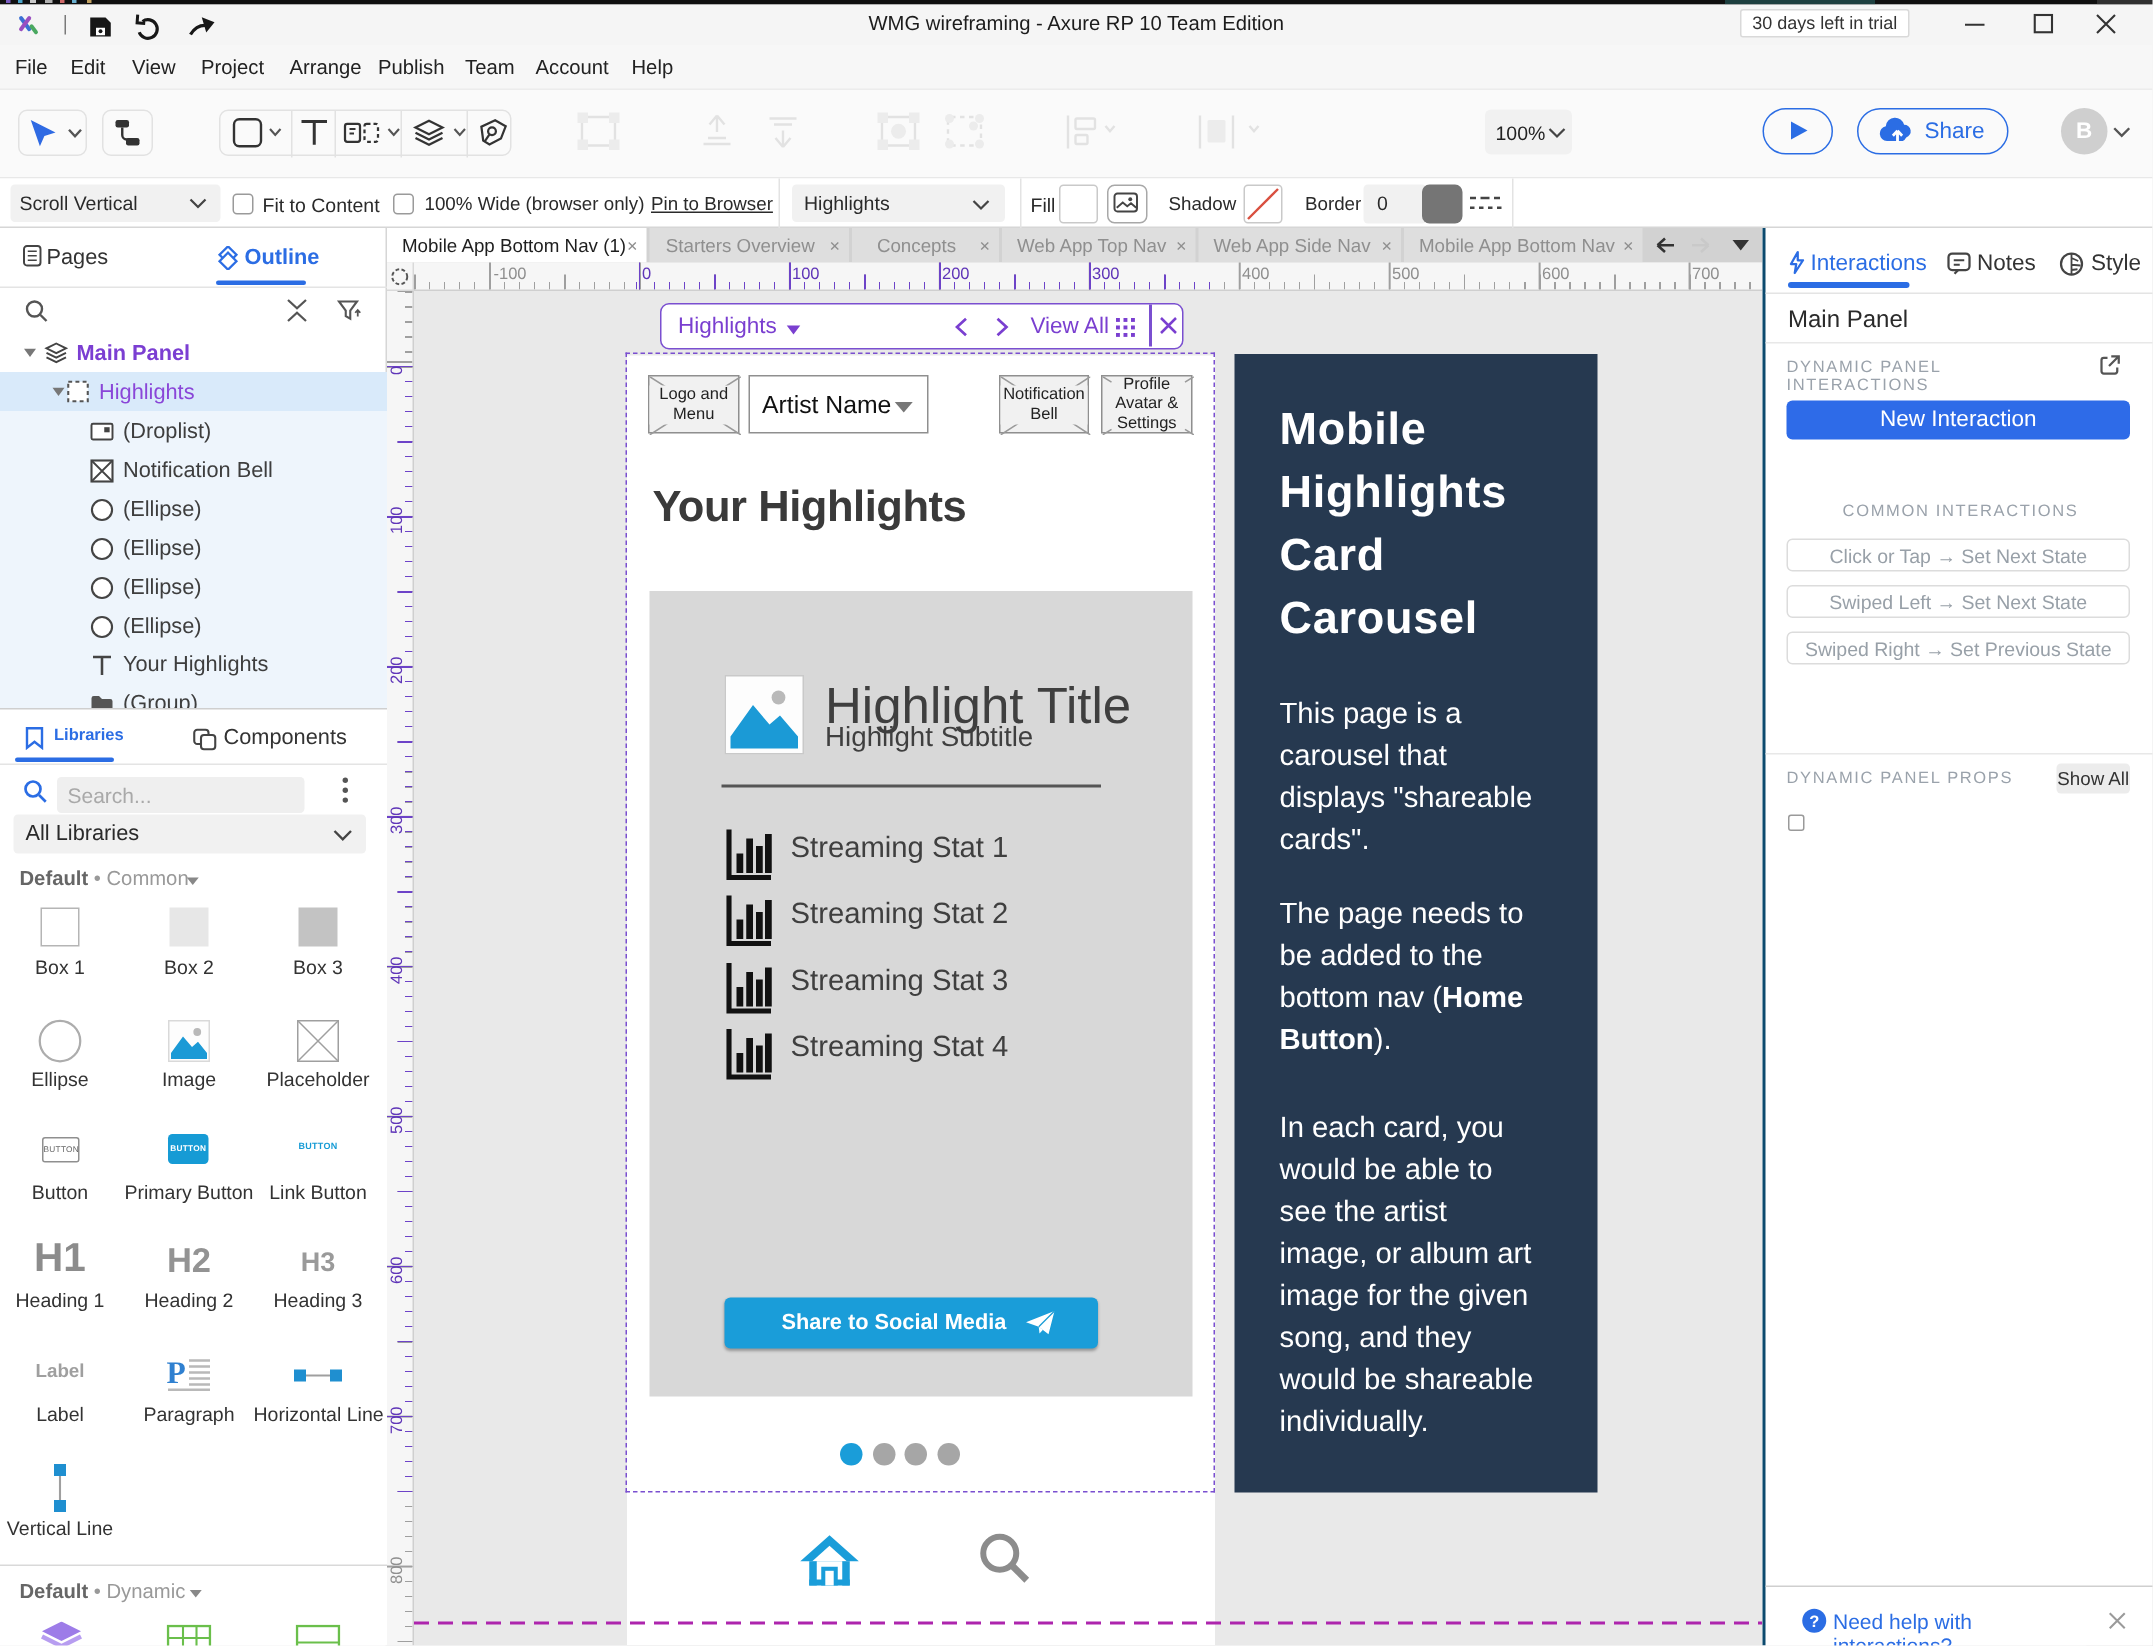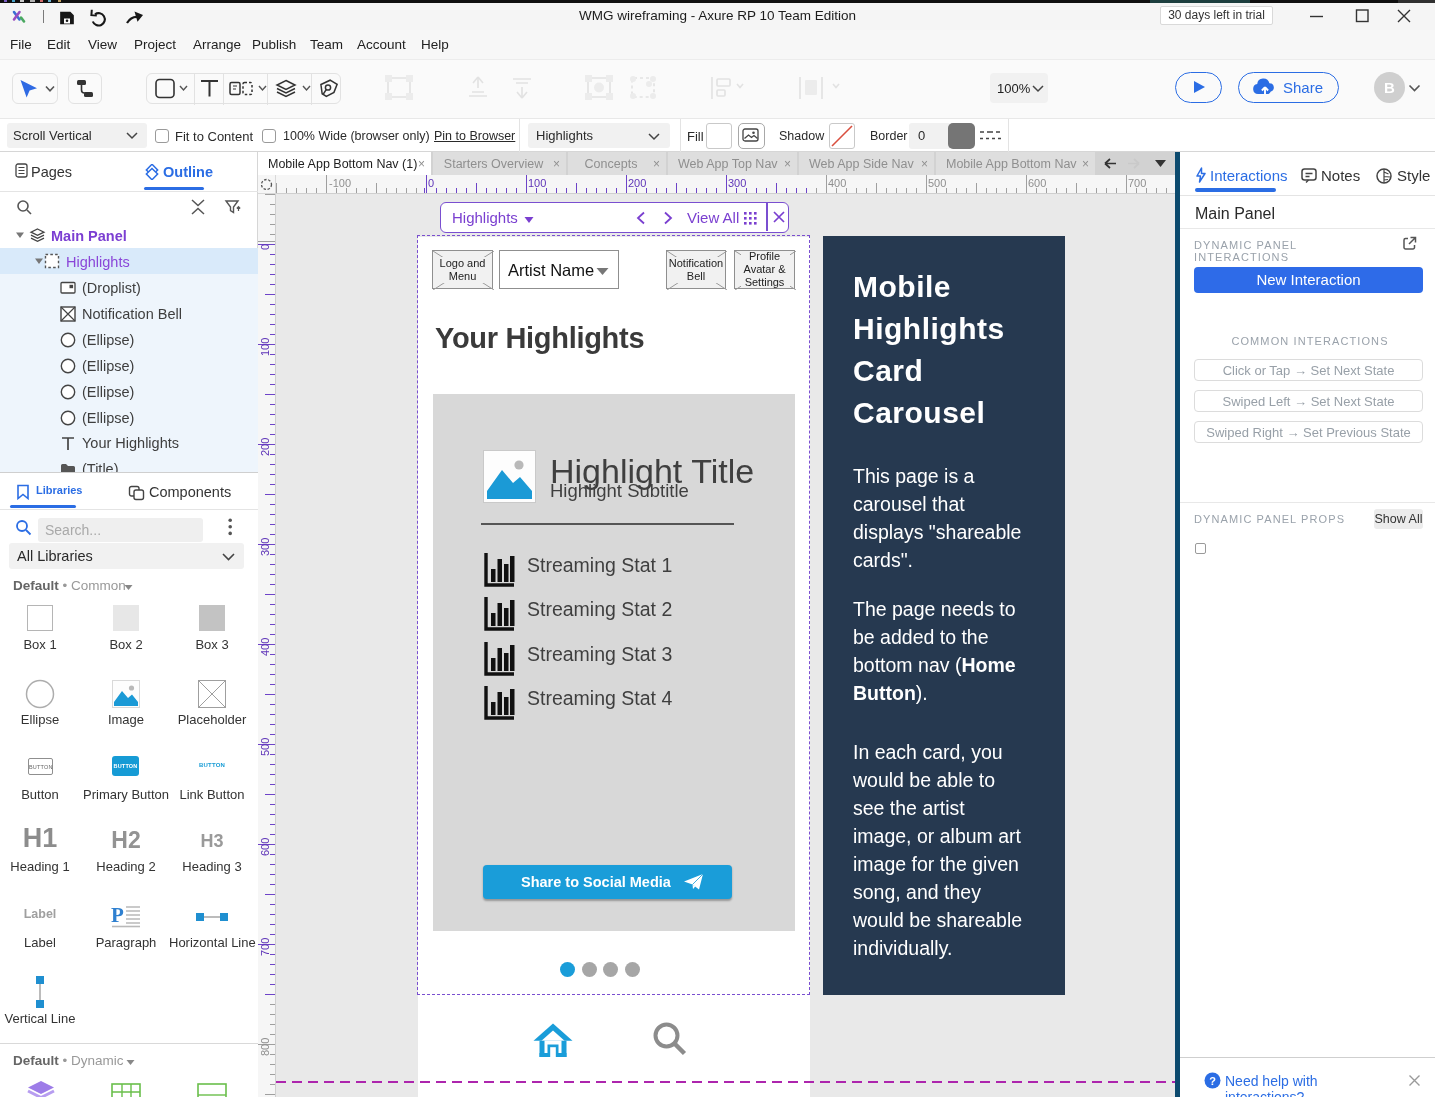--- a/index.html
+++ b/index.html
@@ -37,21 +37,21 @@
 .rnum.pur { color:#5f35b8; }
 .rnum.vert { left:1px; top:auto; transform:rotate(-90deg); transform-origin:left top; }
 .ph { position:absolute; background:#f1f1f1; border:1px solid #8f8f8f; font-size:11px; color:#222; text-align:center; display:flex; align-items:center; justify-content:center; line-height:13px; }
 .ph span { position:relative; background:#f1f1f1; padding:0 1px; }
 .phx { position:absolute; left:0; top:0; }
 .dp { position:absolute; left:30px; width:200px; font-size:19.5px; line-height:28px; color:#fff; }
 .stat { position:absolute; left:269px; font-size:19.5px; color:#3f3f3f; }
 .bars { position:absolute; left:226px; width:32px; height:36px; }
 .dot { position:absolute; top:810px; width:15px; height:15px; border-radius:50%; background:#a6a6a6; }
 
-#rightpanel { left:1175px; top:152px; width:216px; height:945px; background:#fff; border-left:5px solid #0c4a6e; }
+#rightpanel { left:1175px; top:152px; width:216px; height:945px; background:#fff; border-left:2px solid #0c4a6e; }
 .caps { position:absolute; font-size:11px; letter-spacing:1.1px; color:#9aa2ab; }
 .ibtn { position:absolute; left:14px; width:229px; height:22px; border:1px solid #dcdcdc; border-radius:4px; text-align:center; line-height:21px; font-size:13px; color:#98a0a8; background:#fff; }
 </style>
 </head>
 <body>
 <div class="abs" id="topstrip">
   <svg width="1435" height="3" style="position:absolute;left:0;top:0">
     <rect x="0" y="0" width="1435" height="3" fill="#101010"></rect>
     <rect x="4" y="0" width="3" height="2" fill="#7a5cc0"></rect>
       <rect x="12" y="0" width="3" height="2" fill="#4aa3c8"></rect>
@@ -331,21 +331,21 @@
       <circle cx="8" cy="8" r="6.7" fill="#fff" stroke="#444" stroke-width="1.4"></circle>
     </svg>
   <span class="trow" style="top:258px">(Ellipse)</span>
   <svg width="16" height="15" style="position:absolute;left:60px;top:284px">
       <path d="M2 2 h12 M8 2 v12" stroke="#444" stroke-width="1.7" fill="none"></path>
     </svg>
   <span class="trow" style="top:283px">Your Highlights</span>
   <svg width="16" height="13" style="position:absolute;left:60px;top:310px">
       <path d="M1 3.5 a1.5 1.5 0 0 1 1.5 -1.5 h3.5 l2 2 h5.5 a1.5 1.5 0 0 1 1.5 1.5 v6 a1.5 1.5 0 0 1 -1.5 1.5 h-11 a1.5 1.5 0 0 1 -1.5 -1.5 z" fill="#555"></path>
     </svg>
-  <span class="trow" style="top:309px">(Title)</span>
+  <span class="trow" style="top:309px">(Group)</span>
 
   <div style="position:absolute;left:0;top:320px;width:258px;height:625px;background:#fff;border-top:1px solid #cfcfcf">
     <svg width="14" height="16" style="position:absolute;left:16px;top:11px">
         <path d="M2 1.5 h10 v13 l-5 -4 -5 4 z" fill="none" stroke="#2b6de4" stroke-width="1.6"></path>
       </svg>
     <span style="position:absolute;left:36px;top:11px;font-size:11px;color:#2b6de4;font-weight:bold">Libraries</span>
     <svg width="17" height="16" style="position:absolute;left:128px;top:12px">
         <rect x="1.5" y="1.5" width="9.5" height="9.5" rx="2" fill="none" stroke="#444" stroke-width="1.4"></rect>
         <rect x="6" y="5" width="9.5" height="9.5" rx="2" fill="#fff" stroke="#444" stroke-width="1.4"></rect>
       </svg>

